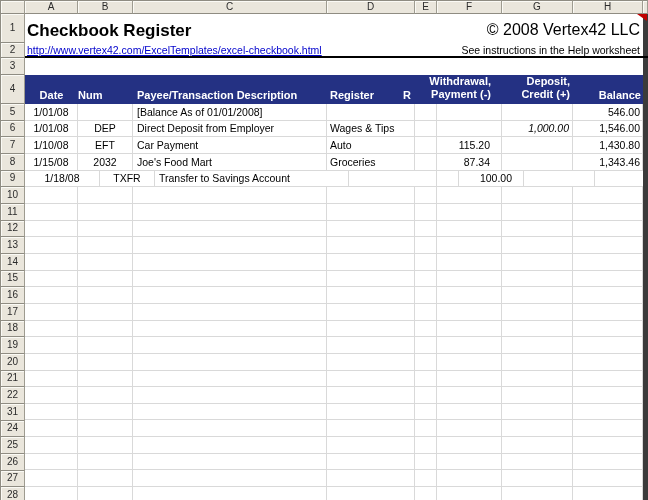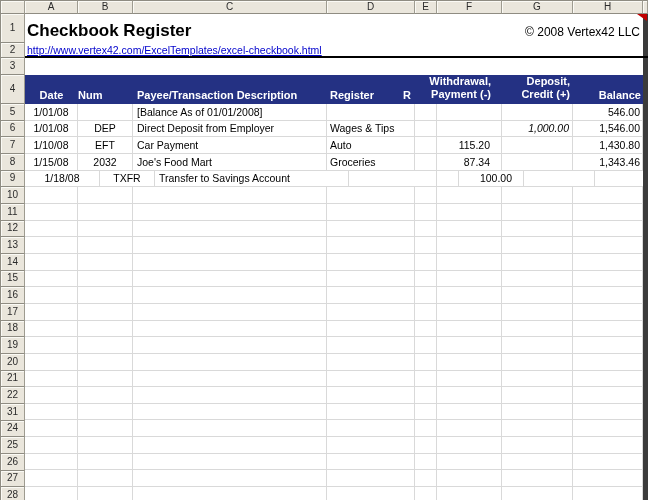--- a/index.html
+++ b/index.html
@@ -21,21 +21,21 @@
   }
   #corner{left:0;top:0;width:25px;height:14px;border-top:1px solid #8F8C82;border-left:1px solid #8F8C82;}
   #colstrip{position:absolute;left:25px;top:0;width:623px;height:14px;overflow:hidden;}
   #colstrip .hcell{top:0;height:14px;border-top:1px solid #8F8C82;}
   #rowstrip{position:absolute;left:0;top:14px;width:25px;height:486px;overflow:hidden;}
   #rowstrip .hcell{left:0;width:25px;border-left:1px solid #8F8C82;}
   
   #sheetbody{position:absolute;left:25px;top:14px;width:623px;height:486px;overflow:hidden;background:#fff;}
   #title-row{position:absolute;left:0;top:0;width:618px;height:29px;}
   .title{position:absolute;left:2px;bottom:2px;font-size:17px;font-weight:bold;color:#000;white-space:nowrap;}
-  .copyright{position:absolute;right:3px;bottom:4px;font-size:12px;color:#000;white-space:nowrap;}
+  .copyright{position:absolute;right:3px;bottom:4px;font-size:16px;color:#000;white-space:nowrap;}
   #link-row{position:absolute;left:0;top:29px;width:618px;height:15px;}
   .tpl-link{position:absolute;left:2px;top:1px;font-size:10.5px;color:var(--link,#0000CC);text-decoration:underline;white-space:nowrap;cursor:pointer;}
   .instructions{position:absolute;right:3px;top:1px;font-size:10.5px;color:#000;white-space:nowrap;}
   #divider{position:absolute;left:0;top:42px;width:623px;height:2px;background:var(--divider,#000);z-index:5;}
   
   #reg-header{
     position:absolute;left:0;top:61px;width:618px;height:29px;
     background:var(--header-navy,#243183);color:var(--header-text,#fff);
     font-weight:bold;font-size:11px;z-index:2;
   }
@@ -116,20 +116,21 @@
 
   <div id="sheetbody">
 
     <div id="title-row">
       <div class="title">Checkbook Register</div>
       <div class="copyright">© 2008 Vertex42 LLC</div>
     </div>
 
     <div id="link-row">
       <span class="tpl-link">http://www.vertex42.com/ExcelTemplates/excel-checkbook.html</span>
+      <span class="instructions">See instructions in the Help worksheet</span>
     </div>
 
     <div id="divider"></div>
 
     <div id="reg-header">
       <div class="hc hc-date">Date</div>
       <div class="hc hc-num">Num</div>
       <div class="hc hc-payee">Payee/Transaction Description</div>
       <div class="hc hc-d">
         <span>Register</span>

